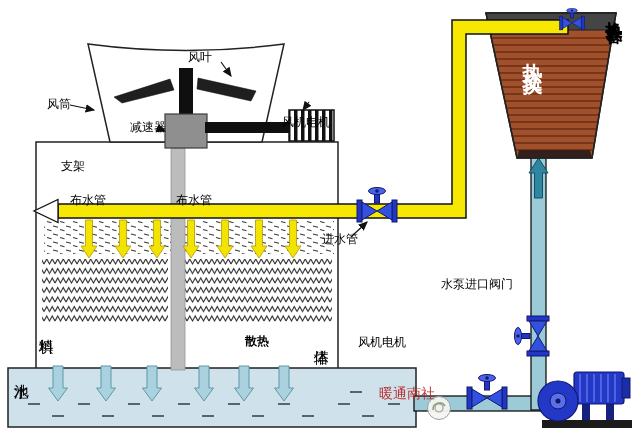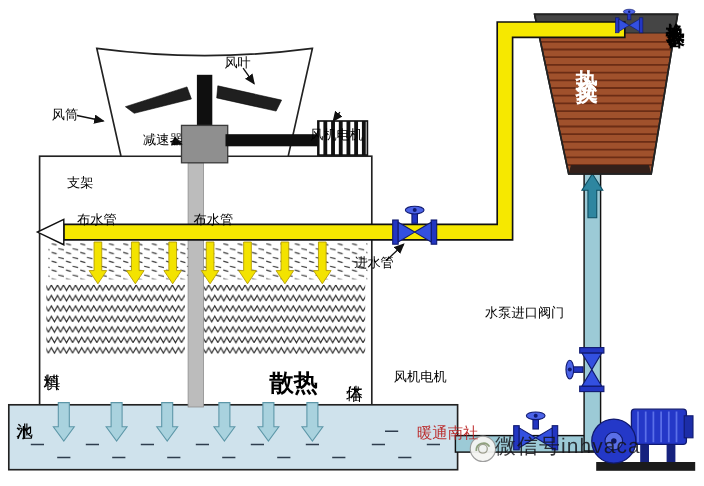--- a/index.html
+++ b/index.html
@@ -128,32 +128,31 @@
     <path d="M351,237L367,222" marker-end="url(#ah)"></path>
   </g>
 
   <g opacity="0.95">
     <circle cx="439" cy="408" r="11.5" fill="#f5f5f3" stroke="#9a9a9a"></circle>
     <path d="M433,410a6.5,6.5 0 0 1 12,-4" fill="none" stroke="#8f9f7a" stroke-width="1.6"></path>
     <circle cx="439" cy="408" r="4" fill="none" stroke="#a0a08f" stroke-width="1.2"></circle>
   </g>
 </svg>
 
-<div class="lbl" style="left:204px;top:51px;">风叶</div>
+<div class="lbl" style="left:188px;top:51px;">风叶</div>
 <div class="lbl" style="left:47px;top:98px;">风筒</div>
 <div class="lbl" style="left:282px;top:92px;margin-top:24px;">风机电机</div>
 <div class="lbl" style="left:130px;top:121px;">减速器</div>
 <div class="lbl" style="left:61px;top:160px;">支架</div>
 <div class="lbl" style="left:70px;top:194px;">布水管</div>
 <div class="lbl" style="left:176px;top:194px;">布水管</div>
 <div class="lbl" style="left:322px;top:233px;">进水管</div>
 <div class="lbl v" style="left:38px;top:327px;font-size:15px;">填料</div>
-<div class="lbl b" style="left:245px;top:335px;font-size:22px;text-align:right;">散热</div>
+<div class="lbl b" style="left:245px;top:335px;font-size:12px;text-align:right;">散热</div>
 <div class="lbl v" style="left:313px;top:338px;font-size:15px;">塔体</div>
 <div class="lbl v" style="left:13px;top:372px;font-size:15px;">水池</div>
 <div class="lbl" style="left:358px;top:336px;">风机电机</div>
 <div class="lbl" style="left:441px;top:278px;text-align:center;">水泵进口阀门</div>
 <div class="lbl v b" style="left:521px;top:47px;font-size:20px;color:#fff;letter-spacing:6px;">热交换</div>
 <div class="lbl v b" style="left:604px;top:7px;font-size:17px;letter-spacing:2px;">换热设备</div>
 <div class="lbl" style="left:379px;top:385px;font-size:14px;color:#b91c1c;opacity:.9;">暖通南社</div>
-<div class="lbl" style="left:450px;top:396px;font-size:19px;color:#15151a;opacity:.85;letter-spacing:1px;">微信号inhvaca</div>
 
 </div>
 
 </body></html>

